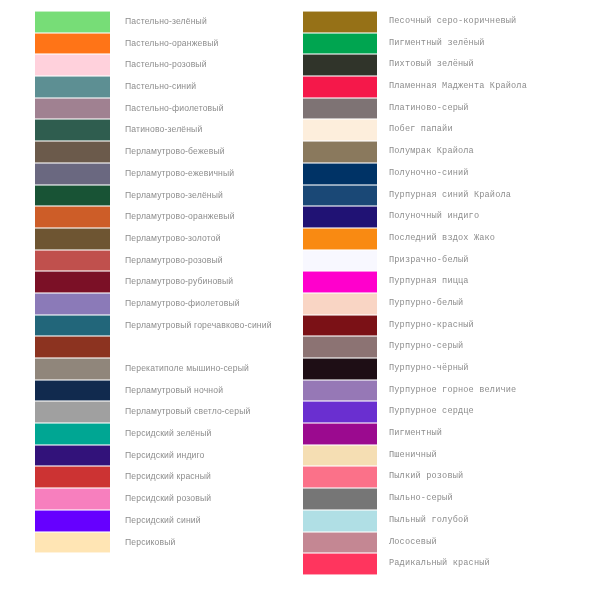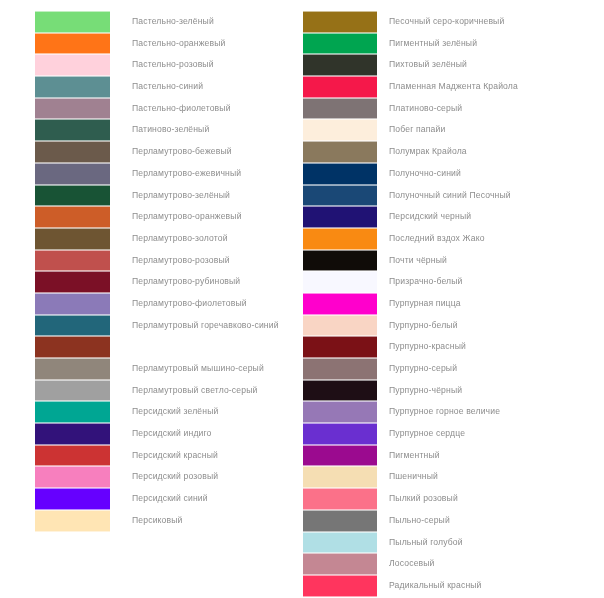--- a/index.html
+++ b/index.html
@@ -54,27 +54,28 @@
     border-bottom: 1px solid rgba(255,255,255,0.55);
   }
   #palette-column-right .color-swatch {
     width: 74px;
     flex: 0 0 74px;
   }
   .color-label {
     font-size: 8.6px;
     line-height: 21.7px;
     color: #8d8d8d;
-    padding-left: 22px;
+    padding-left: 15px;
     white-space: nowrap;
     letter-spacing: 0.15px;
     overflow: hidden;
   }
   #palette-column-right .color-label {
     padding-left: 12px;
+    font-family: Liberation Mono, monospace;
   }
 </style>
 </head>
 <body>
 
 <div id="palette-page">
   <div class="palette-column" id="palette-column-left">
       <div class="color-row">
         <div class="color-swatch" style="background-color: rgb(119, 221, 119);"></div>
         <div class="color-label">Пастельно-зелёный</div>
@@ -133,21 +134,25 @@
       </div>
       <div class="color-row">
         <div class="color-swatch" style="background-color: rgb(34, 102, 122);"></div>
         <div class="color-label">Перламутровый горечавково-синий</div>
       </div>
       <div class="color-row">
         <div class="color-swatch" style="background-color: rgb(140, 51, 32);"></div>
       </div>
       <div class="color-row">
         <div class="color-swatch" style="background-color: rgb(144, 134, 123);"></div>
-        <div class="color-label">Перламутровый мышино-серый</div>
+        <div class="color-label">Перекатиполе мышино-серый</div>
+      </div>
+      <div class="color-row">
+        <div class="color-swatch" style="background-color: rgb(17, 42, 78);"></div>
+        <div class="color-label">Перламутровый ночной</div>
       </div>
       <div class="color-row">
         <div class="color-swatch" style="background-color: rgb(160, 160, 160);"></div>
         <div class="color-label">Перламутровый светло-серый</div>
       </div>
       <div class="color-row">
         <div class="color-swatch" style="background-color: rgb(0, 166, 147);"></div>
         <div class="color-label">Персидский зелёный</div>
       </div>
       <div class="color-row">
@@ -199,33 +204,29 @@
       <div class="color-row">
         <div class="color-swatch" style="background-color: rgb(138, 121, 93);"></div>
         <div class="color-label">Полумрак Крайола</div>
       </div>
       <div class="color-row">
         <div class="color-swatch" style="background-color: rgb(0, 51, 102);"></div>
         <div class="color-label">Полуночно-синий</div>
       </div>
       <div class="color-row">
         <div class="color-swatch" style="background-color: rgb(26, 72, 118);"></div>
-        <div class="color-label">Полуночный синий Песочный</div>
+        <div class="color-label">Пурпурная синий Крайола</div>
       </div>
       <div class="color-row">
         <div class="color-swatch" style="background-color: rgb(32, 18, 116);"></div>
-        <div class="color-label">Персидский черный</div>
+        <div class="color-label">Полуночный индиго</div>
       </div>
       <div class="color-row">
         <div class="color-swatch" style="background-color: rgb(249, 138, 18);"></div>
         <div class="color-label">Последний вздох Жако</div>
-      </div>
-      <div class="color-row">
-        <div class="color-swatch" style="background-color: rgb(16, 12, 8);"></div>
-        <div class="color-label">Почти чёрный</div>
       </div>
       <div class="color-row">
         <div class="color-swatch" style="background-color: rgb(248, 248, 255);"></div>
         <div class="color-label">Призрачно-белый</div>
       </div>
       <div class="color-row">
         <div class="color-swatch" style="background-color: rgb(255, 0, 204);"></div>
         <div class="color-label">Пурпурная пицца</div>
       </div>
       <div class="color-row">

